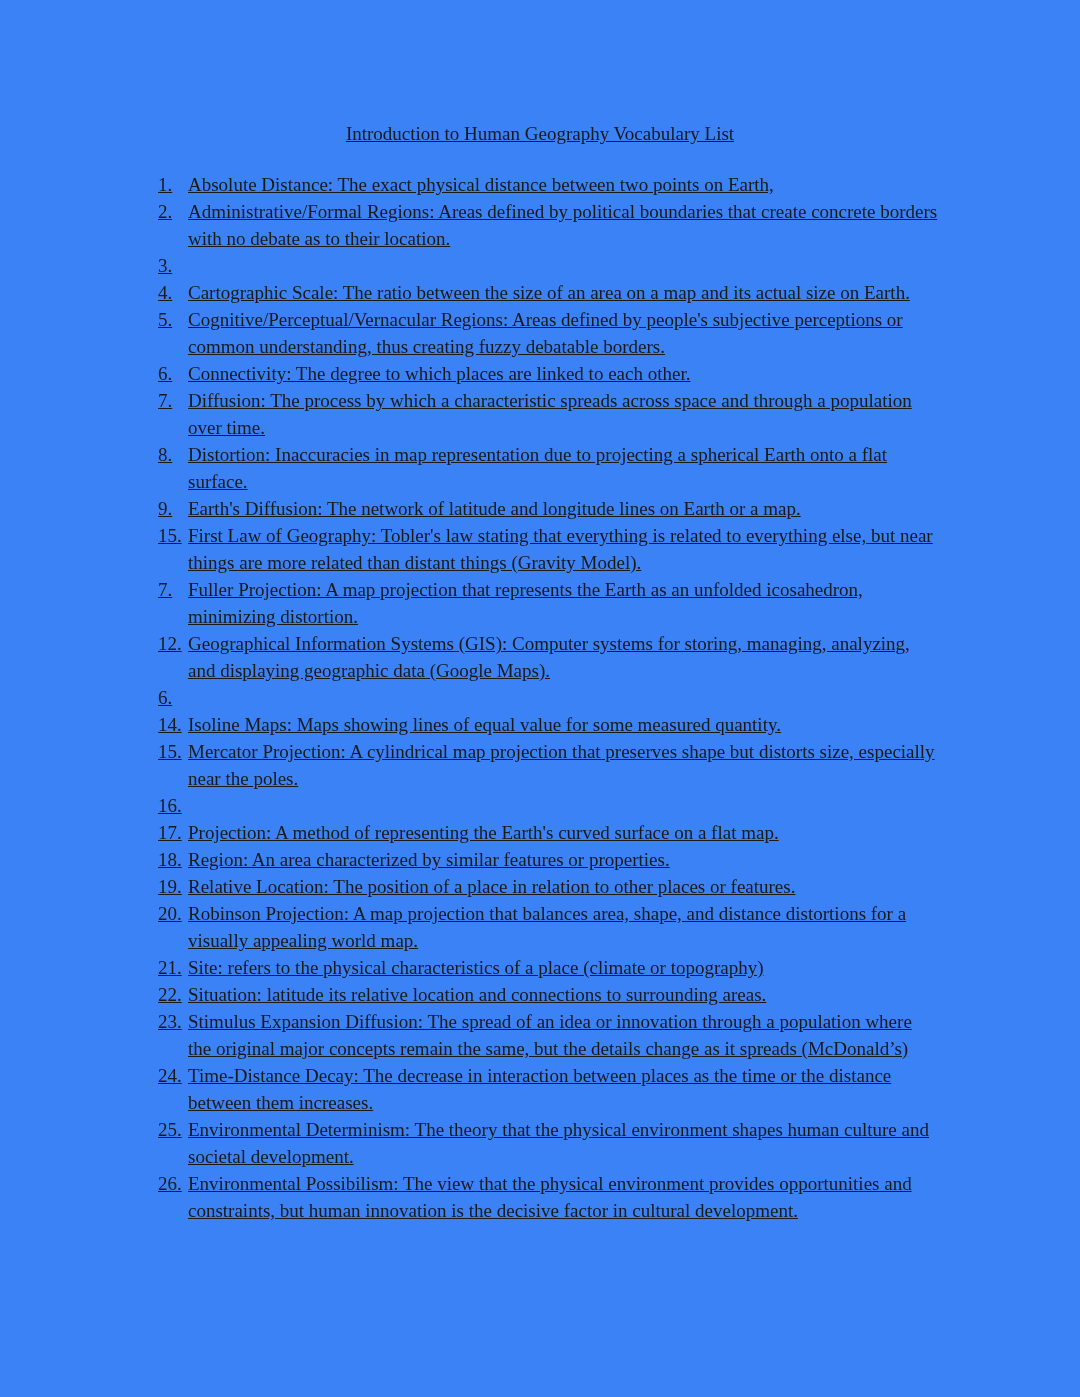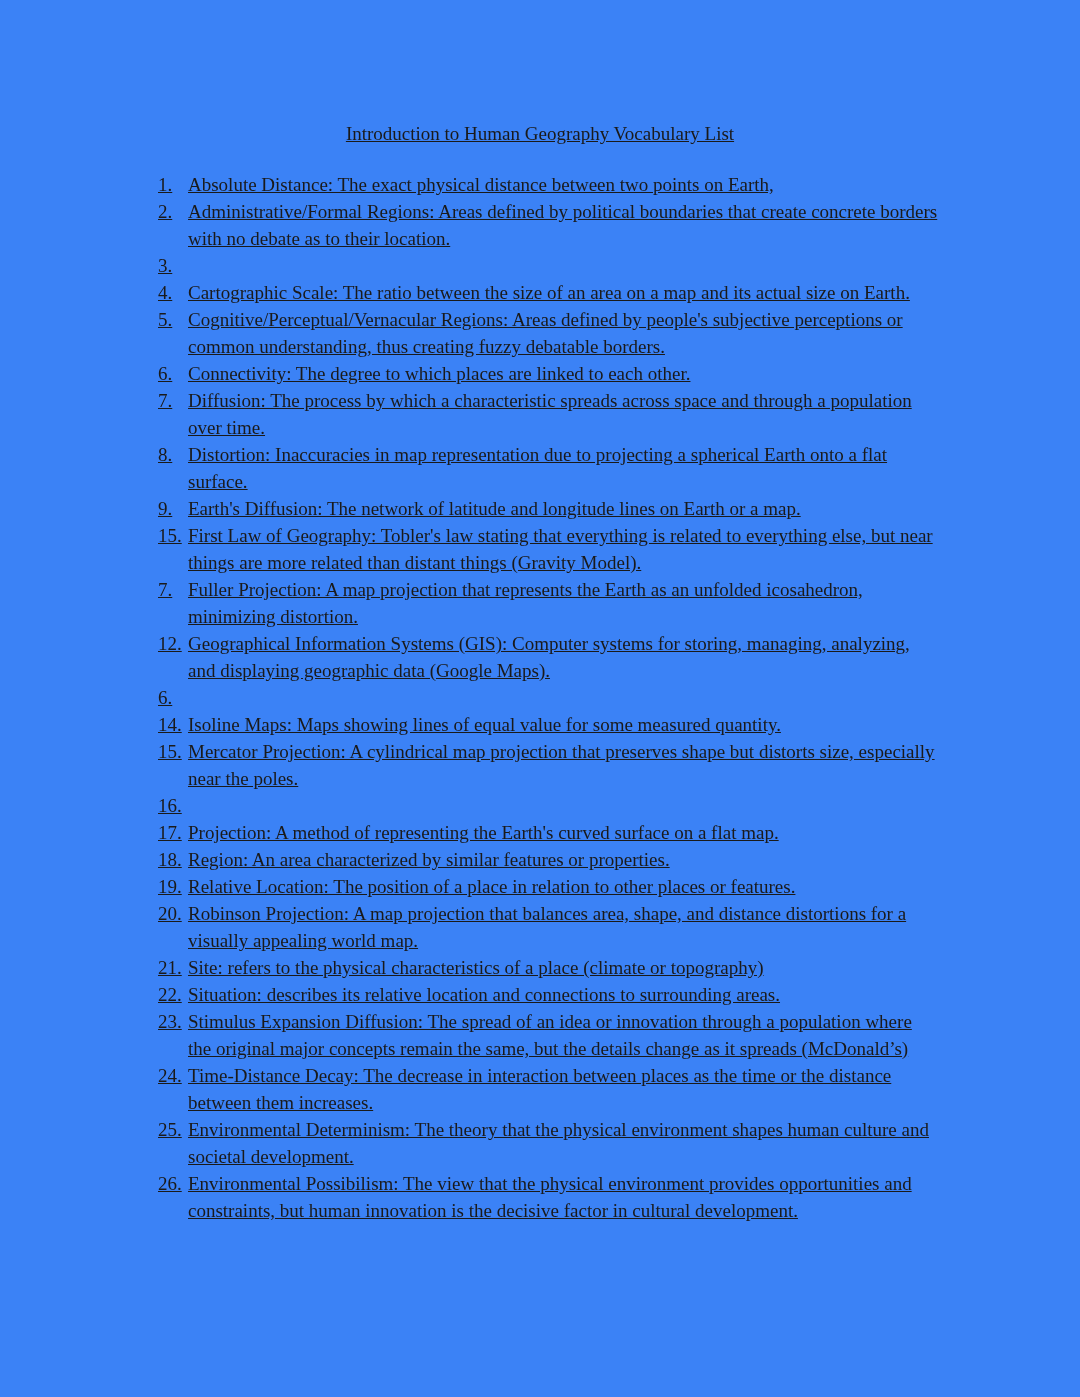--- a/index.html
+++ b/index.html
@@ -149,21 +149,21 @@
     <span class="item-text">Robinson Projection: A map projection that balances area, shape, and distance distortions for a visually appealing world map.</span>
   </li>
 
   <li class="vocab-item">
     <span class="item-number">21.</span>
     <span class="item-text">Site: refers to the physical characteristics of a place (climate or topography)</span>
   </li>
 
   <li class="vocab-item">
     <span class="item-number">22.</span>
-    <span class="item-text">Situation: describes its relative location and connections to surrounding areas.</span>
+    <span class="item-text">Situation: latitude its relative location and connections to surrounding areas.</span>
   </li>
 
   <li class="vocab-item">
     <span class="item-number">23.</span>
     <span class="item-text">Stimulus Expansion Diffusion: The spread of an idea or innovation through a population where the original major concepts remain the same, but the details change as it spreads (McDonald’s)</span>
   </li>
 
   <li class="vocab-item">
     <span class="item-number">24.</span>
     <span class="item-text">Time-Distance Decay: The decrease in interaction between places as the time or the distance between them increases.</span>

